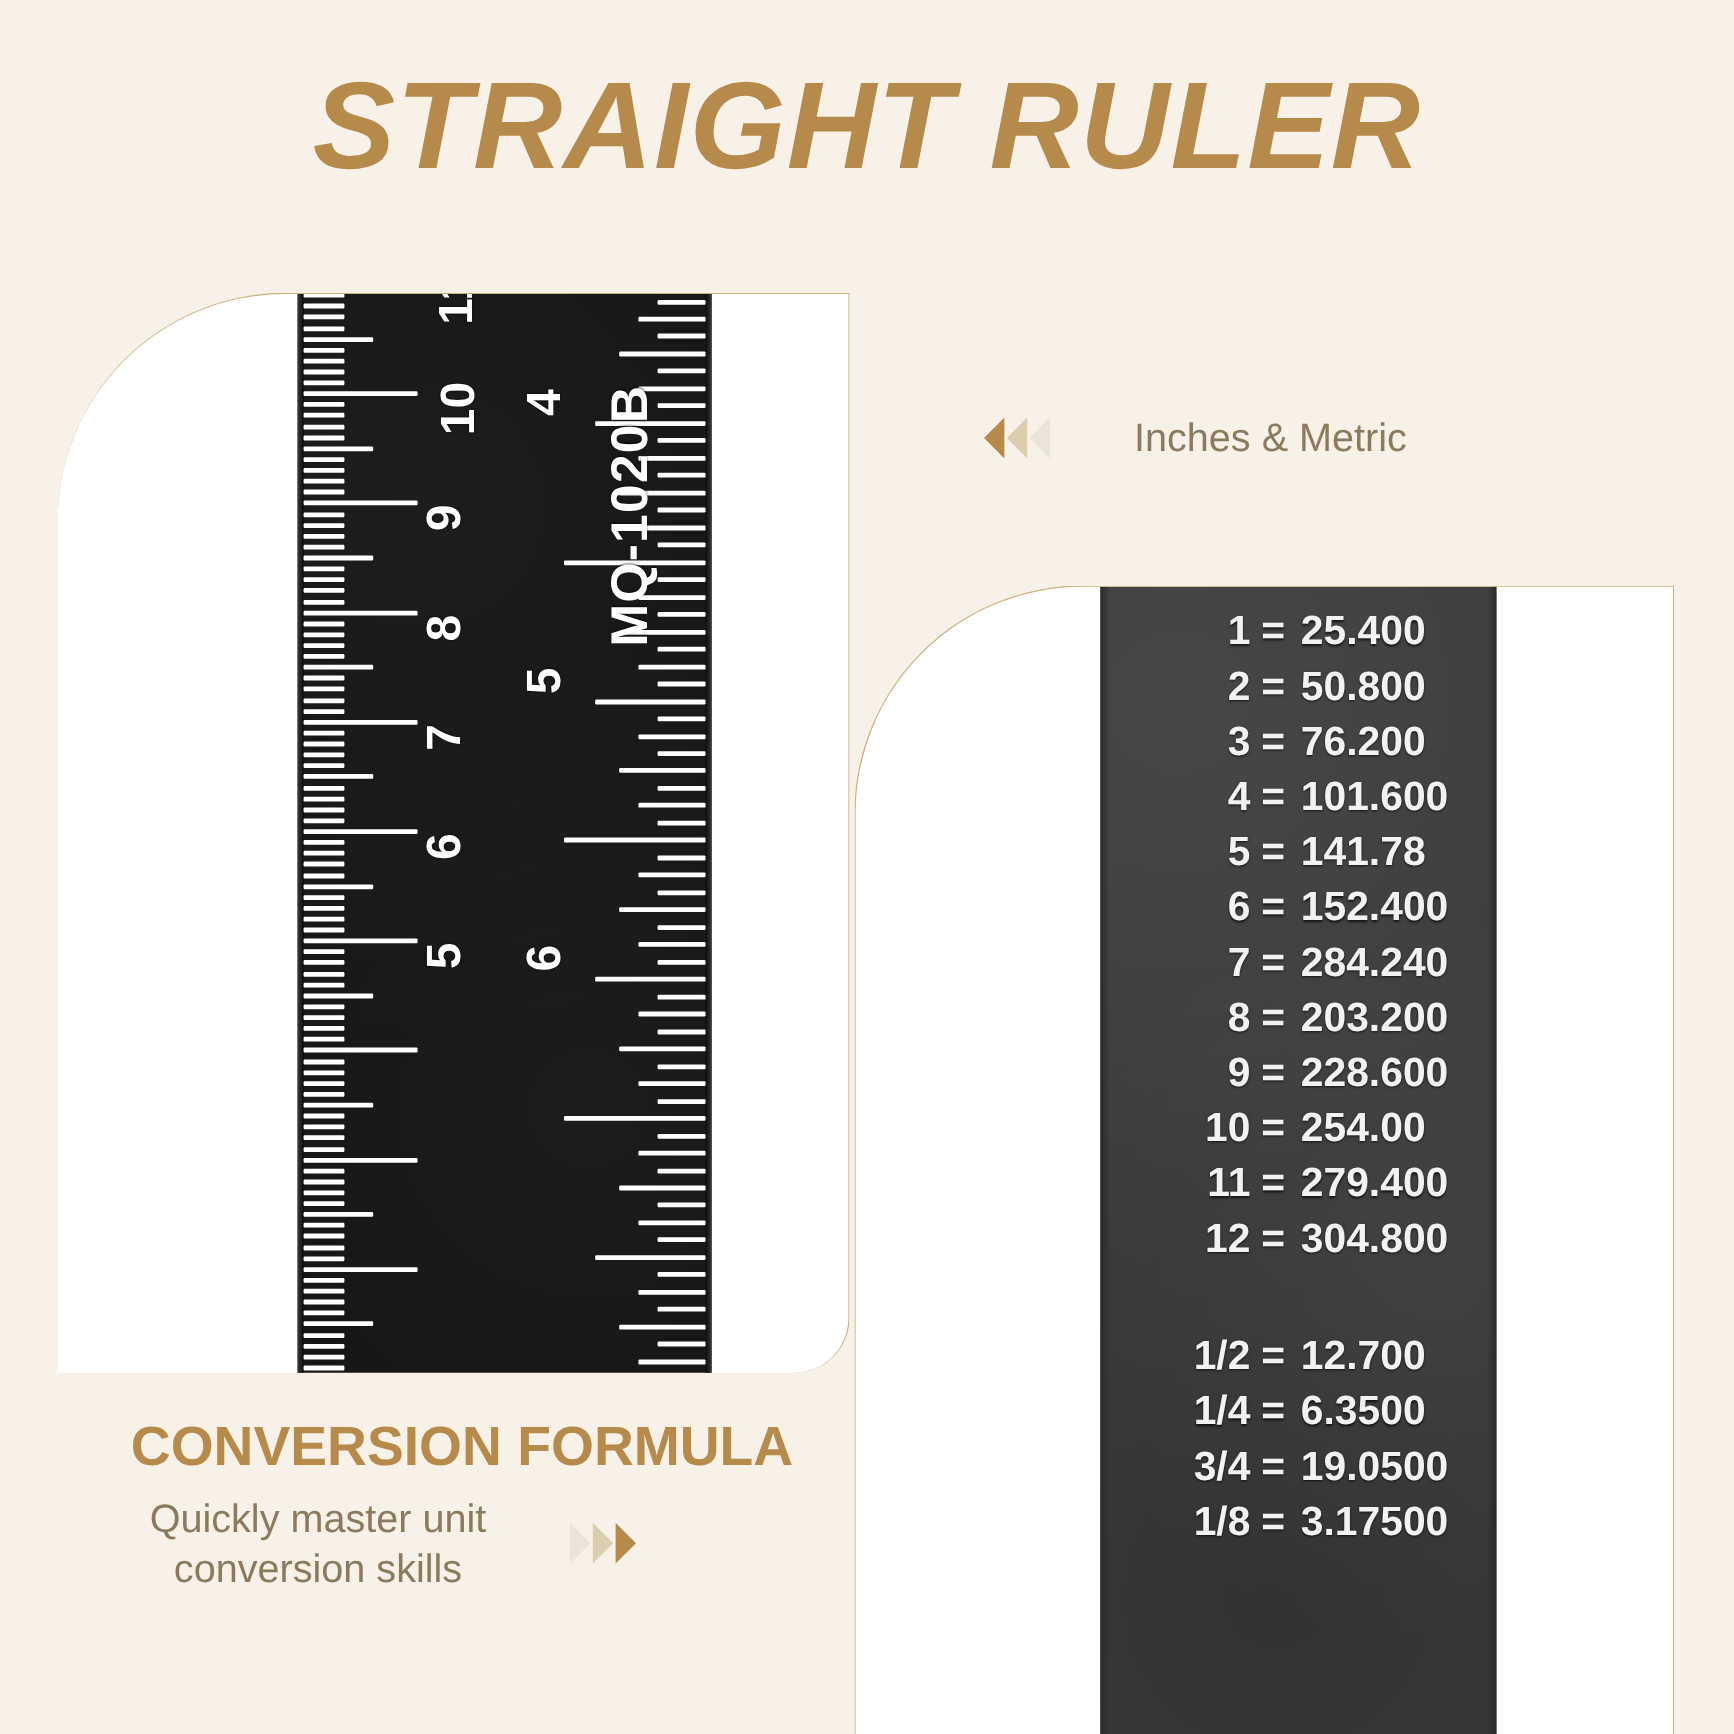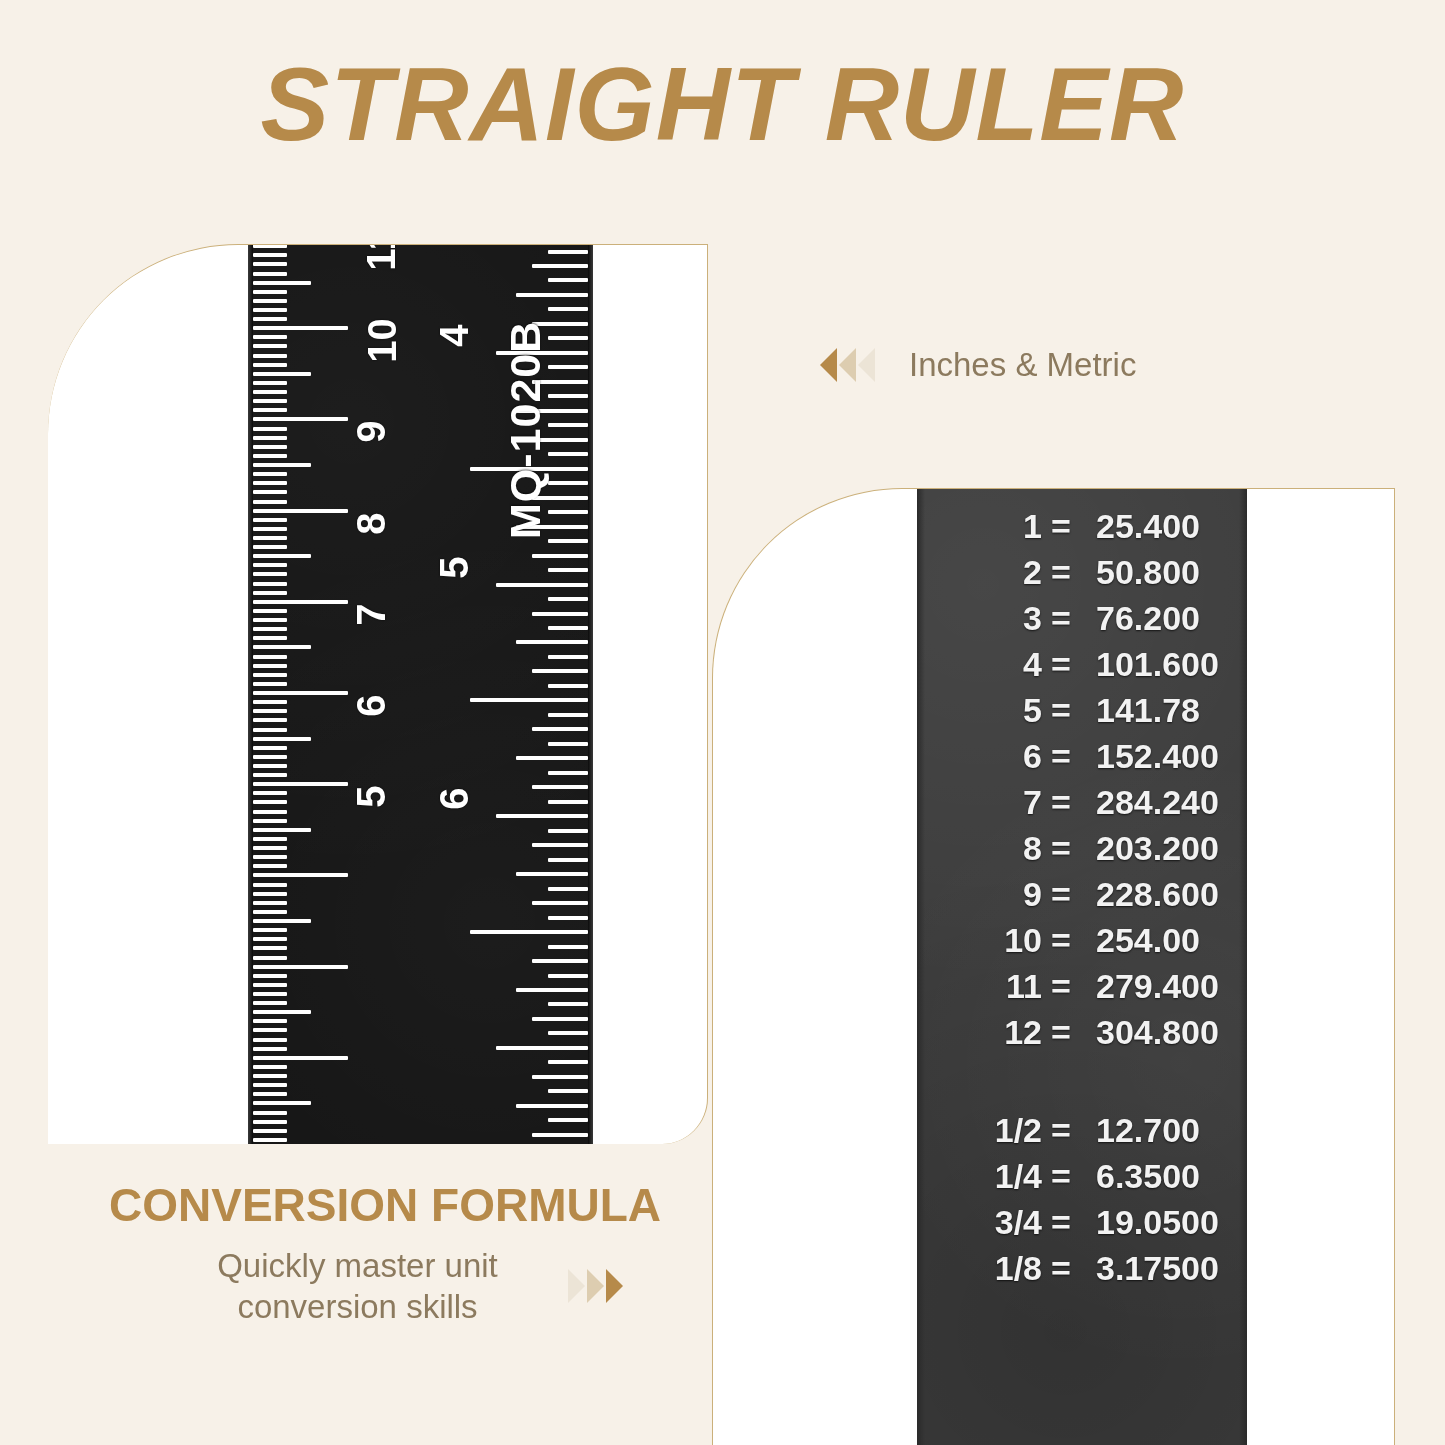--- a/index.html
+++ b/index.html
@@ -183,21 +183,20 @@
   .conv-row .c-eq {
     width: 38px;
     text-align: center;
     text-shadow: 0 1px 2px rgba(0,0,0,.7);
   }
   .conv-row .c-mm {
     flex: 1;
     text-align: left;
     padding-left: 4px;
     text-shadow: 0 1px 2px rgba(0,0,0,.7);
-    margin-left: 12px;
   }
   .conv-gap { height: 52px; }
 
   
   .feature {
     position: absolute;
   }
   #feature-dual { left: 790px; top: 330px; width: 600px; }
   #feature-conv { left: 55px;  top: 1180px; width: 660px; }
 
@@ -209,22 +208,22 @@
     white-space: nowrap;
   }
   #feature-dual .feature-title { text-align: right; padding-right: 22px; }
   #feature-conv .feature-title { text-align: center; }
 
   .feature-sub-wrap {
     display: flex;
     align-items: center;
     margin-top: 14px;
   }
-  #feature-dual .feature-sub-wrap { justify-content: flex-start; padding-left: 30px; }
-  #feature-conv .feature-sub-wrap { justify-content: center; }
+  #feature-dual .feature-sub-wrap { justify-content: flex-start; padding-left: 30px; gap: 36px; }
+  #feature-conv .feature-sub-wrap { justify-content: flex-start; }
 
   .feature-sub {
     font-size: 33px;
     color: #8c7a5e;
     line-height: 1.25;
   }
   #feature-dual .feature-sub { padding-left: 34px; }
   #feature-conv .feature-sub { text-align: center; width: 420px; }
 
   

